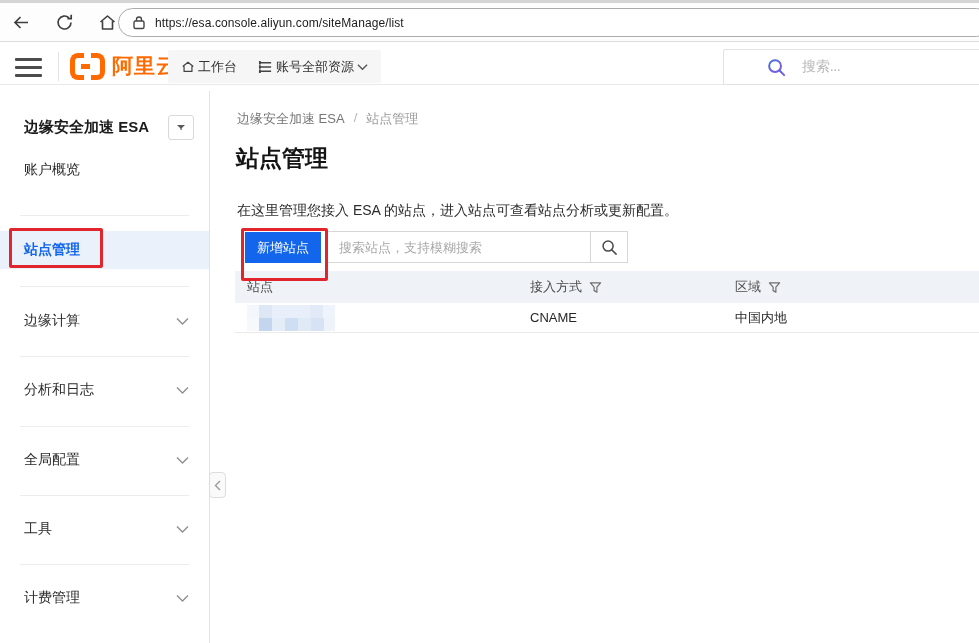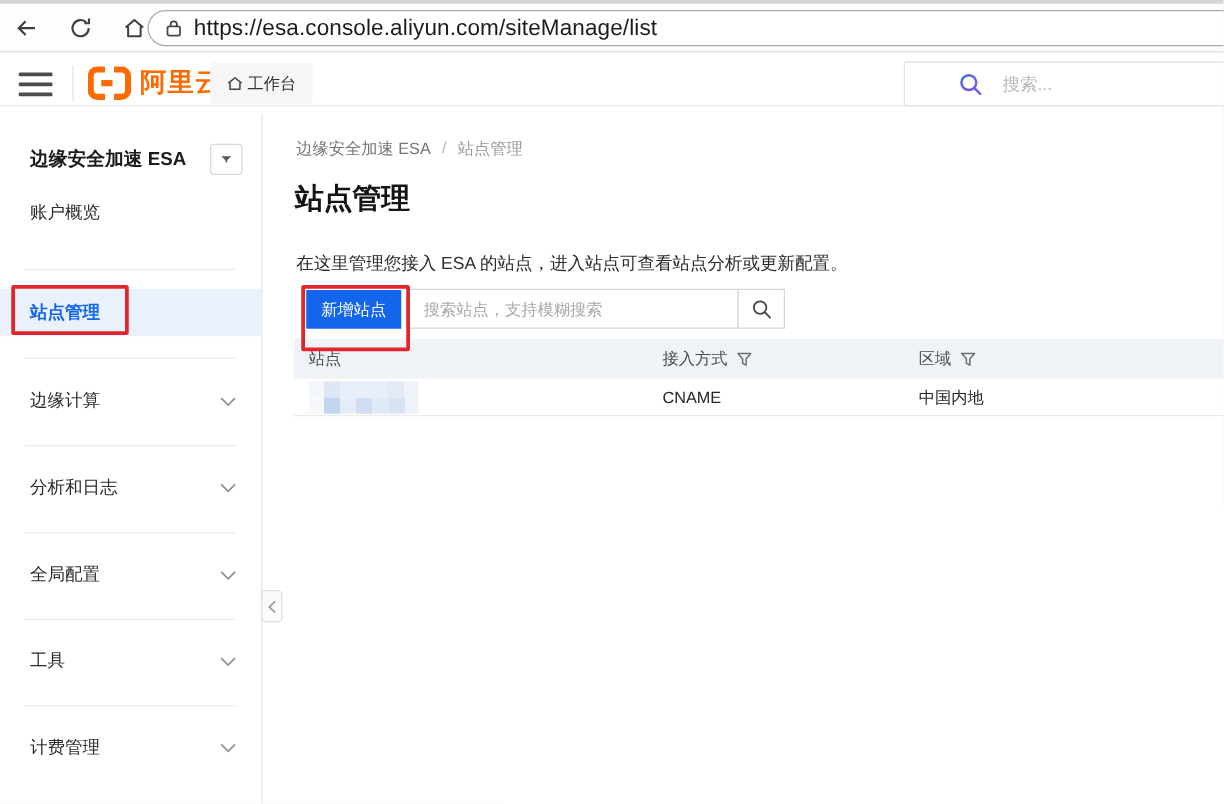--- a/index.html
+++ b/index.html
@@ -14,26 +14,26 @@
     position:absolute; top:0; left:0; right:0; height:42px;
     background:#fdfdfd; border-top:3px solid #d5d5d5; border-bottom:1px solid #dcdcdc;
   }
   .chrome-icons { position:absolute; left:8px; top:6px; display:flex; gap:17px; align-items:center; }
   .chrome-btn { width:26px; height:26px; display:flex; align-items:center; justify-content:center; border-radius:4px; cursor:pointer; }
   .url-bar {
     position:absolute; left:118px; top:5px; right:-12px; height:29px;
     border:1px solid #ababab; border-radius:15px; background:#fff;
     display:flex; align-items:center; padding:0 13px; gap:9px;
   }
-  .url-text { font-size:18px; color:#1c1c1c; letter-spacing:0.1px; }
+  .url-text { font-size:12px; color:#1c1c1c; letter-spacing:0.1px; }
 
   
   .topnav {
     position:absolute; top:43px; left:0; right:0; height:42px;
-    background:#fff; border-bottom:1px solid #e8e8e8;
+    background:#fff; border-bottom:1px solid #e8e8e8;font-family:Liberation Serif, serif;
   }
   .burger { position:absolute; left:15px; top:15px; width:27px; cursor:pointer; }
   .burger span { display:block; height:2.6px; background:#4c4c4c; border-radius:1px; margin-bottom:5.4px; }
   .burger span:last-child { margin-bottom:0; }
   .nav-vdiv { position:absolute; left:58px; top:9px; height:29px; width:1px; background:#e3e3e3; }
   .logo { position:absolute; left:70px; top:9px; display:flex; align-items:center; gap:7px; cursor:pointer; }
   .logo-mark { position:relative; width:35px; height:27px; }
   .logo-mark .lb { position:absolute; left:0; top:0; width:14px; height:27px; border:5.5px solid #FF6A00; border-right:none; border-radius:8px 0 0 8px; }
   .logo-mark .rb { position:absolute; right:0; top:0; width:14px; height:27px; border:5.5px solid #FF6A00; border-left:none; border-radius:0 8px 8px 0; }
   .logo-mark .dash { position:absolute; left:11px; top:11px; width:9px; height:5.5px; background:#FF6A00; }
@@ -144,20 +144,30 @@
           <div class="rb"></div>
           <div class="dash"></div>
         </div>
       <div class="logo-text">阿里云</div>
     </div>
     <div class="nav-btn workbench">
       <svg width="14" height="14" viewBox="0 0 16 16">
           <path d="M2 7.5 8 2.5l6 5 M3.5 7v6h9V7" fill="none" stroke="#444" stroke-width="1.4" stroke-linejoin="round"></path>
         </svg>
       <span>工作台</span>
+    </div>
+    <div class="nav-btn resources">
+      <svg width="15" height="14" viewBox="0 0 16 15">
+          <path d="M2 3h12 M2 7.5h12 M2 12h12" stroke="#444" stroke-width="1.5"></path>
+          <path d="M2 1.2v3.6 M2 5.7v3.6 M2 10.2v3.6" stroke="#444" stroke-width="2"></path>
+        </svg>
+      <span>账号全部资源</span>
+      <svg width="11" height="8" viewBox="0 0 12 8">
+          <path d="M1 1.5 6 6.5 11 1.5" fill="none" stroke="#555" stroke-width="1.4"></path>
+        </svg>
     </div>
     <div class="top-search">
       <svg width="21" height="21" viewBox="0 0 22 22">
         <defs>
             <linearGradient id="sg" x1="0" y1="0" x2="1" y2="1">
               <stop offset="0" stop-color="#3f6fe0"></stop>
               <stop offset="1" stop-color="#8a55e6"></stop>
             </linearGradient>
           </defs>
         <circle cx="9.5" cy="9.5" r="6.2" fill="none" stroke="url(#sg)" stroke-width="2.1"></circle>

